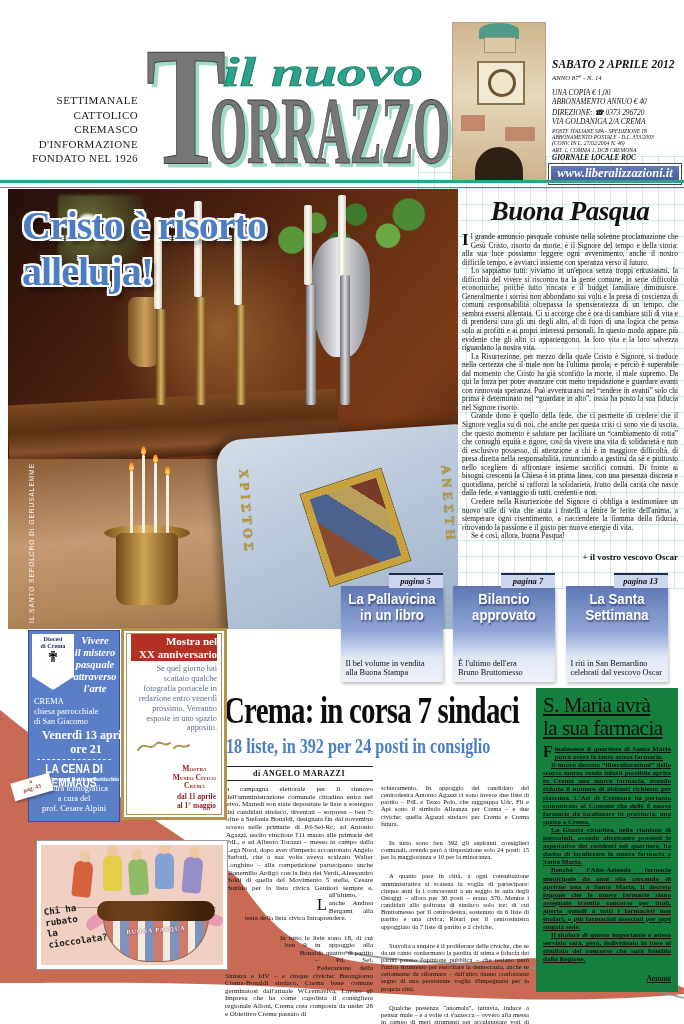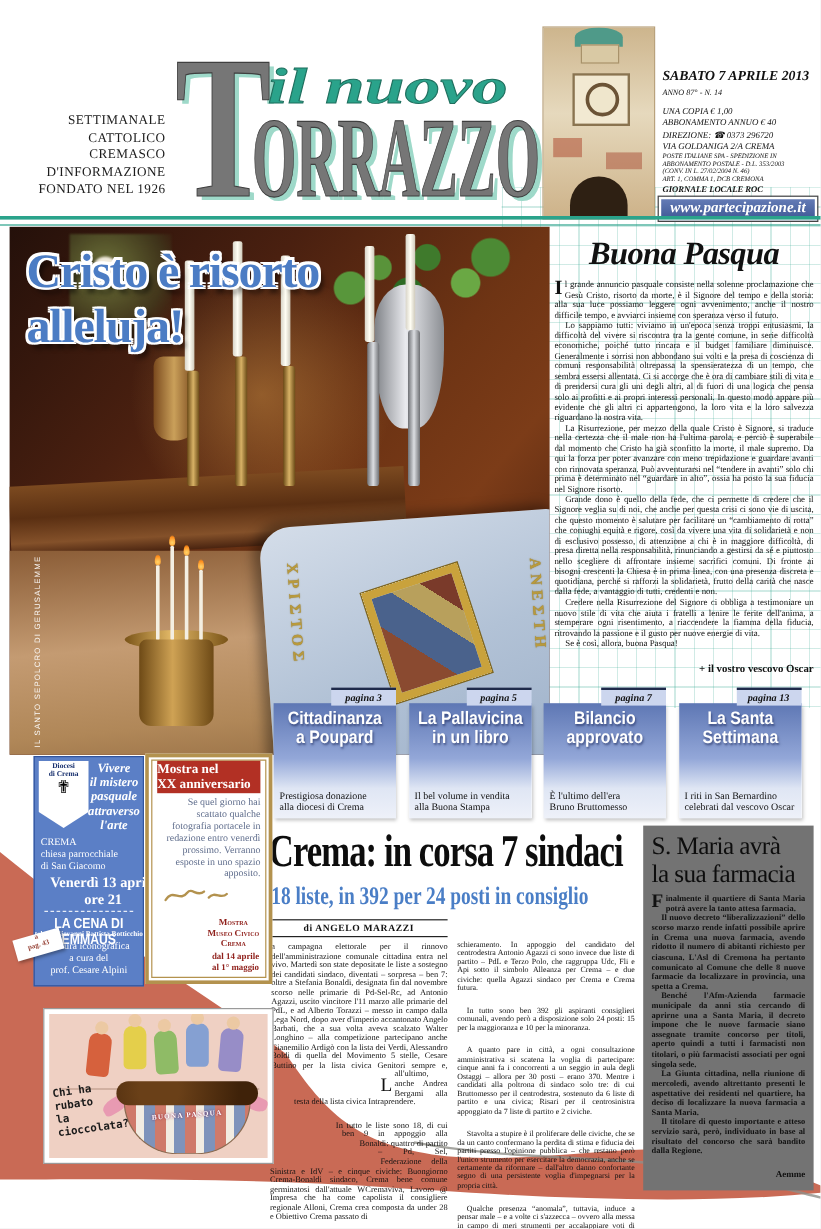--- a/index.html
+++ b/index.html
@@ -119,21 +119,21 @@
   .ma-col p{margin:0;}
   .ma-col p + p{text-indent:8px;margin-top:12px;}
   .col1{left:225px;top:786px;width:148px;height:182px;}
   .col1 p:first-of-type::first-letter{float:left;font-size:16px;line-height:13px;padding-right:2px;}
   .spacer-a{float:left;width:1px;height:112px;}
   .spacer-b{float:left;clear:left;width:92px;height:68px;
             shape-outside:polygon(0 0,12% 25%,38% 55%,70% 80%,100% 100%,0 100%);}
   .col2{left:381px;top:784px;width:148px;height:196px;font-size:6.6px;line-height:7.15px;}
 
   
-  .farm{left:536px;top:688px;width:142px;height:304px;background:#737373;padding:6px 7px;box-sizing:border-box;}
+  .farm{left:536px;top:688px;width:142px;height:304px;background:#15803d;padding:6px 7px;box-sizing:border-box;text-decoration:underline;}
   .farm-title{font-size:21px;line-height:23px;letter-spacing:-.5px;color:#0d0d0d;}
   .farm-text{margin-top:5px;font-size:7px;line-height:8.1px;font-weight:bold;text-align:justify;height:228px;overflow:hidden;}
   .farm-text p{margin:0;}
   .farm-text p + p{text-indent:8px;}
   .farm-text p:first-of-type::first-letter{float:left;font-size:16px;line-height:13px;padding-right:2px;}
   .farm-sign{text-align:right;font-size:7.5px;font-weight:bold;margin-top:1px;}
 
   
   .boxA{left:28px;top:630px;width:90px;height:190px;background:#5b7fc6;border:1px solid #30549e;color:#fff;}
   .badge{position:absolute;left:3px;top:3px;width:42px;height:56px;background:#fff;color:#18306e;
@@ -149,21 +149,21 @@
          font-weight:bold;font-size:12px;transform:scaleX(.85);}
   .boxA-evsub{position:absolute;left:0;top:145px;width:90px;text-align:center;font-weight:bold;font-size:6px;}
   .boxA-det{position:absolute;left:0;top:153px;width:90px;text-align:center;font-size:8.4px;line-height:10px;}
   .pag-tag{left:12px;top:778px;width:40px;height:18px;background:#fff;box-shadow:1px 2px 3px rgba(0,0,0,.35);
          transform:rotate(-16deg);text-align:center;font-size:6px;line-height:7px;color:#9b4a3e;font-weight:bold;}
 
   .boxB{left:121px;top:628px;width:106px;height:192px;background:#fff;border:3px solid #b3924e;
         box-shadow:inset 0 0 0 2px #fff,inset 0 0 0 3px #b3924e;box-sizing:border-box;}
   .boxB-title{margin-top:5px;text-align:center;color:#8f1f1a;font-weight:bold;font-size:10.5px;line-height:12px;}
   .boxB-banner{margin:3px 7px 0 7px;background:#b23024;color:#fff;font-weight:bold;font-size:11px;line-height:12.5px;
-        text-align:left;padding:1px 0;}
+        text-align:right;padding:1px 0;}
   .boxB-body{margin:3px 7px 0 7px;text-align:right;color:#5f6d8c;font-size:8.3px;line-height:9.9px;}
   .boxB-sketch{margin:1px 0 0 10px;}
   .boxB-venue{position:absolute;right:8px;bottom:26px;text-align:center;color:#8f1f1a;font-weight:bold;
         font-size:7.6px;line-height:8.6px;font-variant:small-caps;}
   .boxB-dates{position:absolute;right:8px;bottom:7px;text-align:center;color:#8f1f1a;font-weight:bold;
         font-size:7.4px;line-height:8.4px;}
 
   
   .cartoon{left:36px;top:840px;width:192px;height:130px;background:#fff;border:1px solid #9a9a9a;padding:4px;box-sizing:border-box;}
   .cartoon-inner{position:relative;width:100%;height:100%;background:#efd0c3;overflow:hidden;}
@@ -222,32 +222,32 @@
     <div class="tower-dome"></div>
     <div class="tower-drum"></div>
     <div class="tower-clock">
       <div class="tower-clock-face"></div>
     </div>
     <div class="tower-brick1"></div>
     <div class="tower-brick2"></div>
     <div class="tower-arch"></div>
   </div>
 
-  <div class="abs rinfo rinfo-date z2">SABATO 7 APRILE 2013</div>
+  <div class="abs rinfo rinfo-date z2">SABATO 2 APRILE 2012</div>
   <div class="abs rinfo rinfo-issue z2">ANNO 87° - N. 14</div>
   <div class="abs rinfo rinfo-price pre z2">UNA COPIA € 1,00
 ABBONAMENTO ANNUO € 40</div>
   <div class="abs rinfo rinfo-contact pre z2">DIREZIONE: ☎ 0373 296720
 VIA GOLDANIGA 2/A CREMA</div>
   <div class="abs rinfo rinfo-postal pre z2">POSTE ITALIANE SPA - SPEDIZIONE IN
 ABBONAMENTO POSTALE - D.L. 353/2003
 (CONV. IN L. 27/02/2004 N. 46)
 ART. 1, COMMA 1, DCB CREMONA</div>
   <div class="abs rinfo rinfo-roc z2">GIORNALE LOCALE ROC</div>
-  <div class="abs website z2">www.partecipazione.it</div>
+  <div class="abs website z2">www.liberalizzazioni.it</div>
 
   <div class="abs rule1 z2"></div>
   <div class="abs rule2 z2"></div>
 
   <div class="abs photo z1">
     <div class="p-glow"></div>
     <div class="p-flowers"></div>
     <div class="p-foliage"></div>
     <div class="p-altar"></div>
     <div class="p-floor"></div>
@@ -297,27 +297,20 @@
         <p>La Risurrezione, per mezzo della quale Cristo è Signore, si traduce nella certezza che il male non ha l'ultima parola, e perciò è superabile dal momento che Cristo ha già sconfitto la morte, il male supremo. Da qui la forza per poter avanzare con meno trepidazione e guardare avanti con rinnovata speranza. Può avventurarsi nel “tendere in avanti” solo chi prima è determinato nel “guardare in alto”, ossia ha posto la sua fiducia nel Signore risorto.</p>
         <p>Grande dono è quello della fede, che ci permette di credere che il Signore veglia su di noi, che anche per questa crisi ci sono vie di uscita, che questo momento è salutare per facilitare un “cambiamento di rotta” che coniughi equità e rigore, così da vivere una vita di solidarietà e non di esclusivo possesso, di attenzione a chi è in maggiore difficoltà, di presa diretta nella responsabilità, rinunciando a gestirsi da sé e piuttosto nello scegliere di affrontare insieme sacrifici comuni. Di fronte ai bisogni crescenti la Chiesa è in prima linea, con una presenza discreta e quotidiana, perché si rafforzi la solidarietà, frutto della carità che nasce dalla fede, a vantaggio di tutti, credenti e non.</p>
         <p>Credere nella Risurrezione del Signore ci obbliga a testimoniare un nuovo stile di vita che aiuta i fratelli a lenire le ferite dell'anima, a stemperare ogni risentimento, a riaccendere la fiamma della fiducia, ritrovando la passione e il gusto per nuove energie di vita.</p>
         <p>Se è così, allora, buona Pasqua!</p>
       </div>
   </div>
   <div class="abs bp-sign z2">+ il vostro vescovo Oscar</div>
 
   <div class="abs z2" style="left:228px;top:586px;width:450px;height:96px;">
 
-      <div class="teaser" style="position: absolute; top: 0px; left: 0px;">
-        <div class="teaser-tab">pagina 3</div>
-        <h3 class="teaser-title pre">Cittadinanza
-a Poupard</h3>
-        <div class="teaser-sub pre">Prestigiosa donazione
-alla diocesi di Crema</div>
-      </div>
 
       <div class="teaser" style="position: absolute; top: 0px; left: 112.5px;">
         <div class="teaser-tab">pagina 5</div>
         <h3 class="teaser-title pre">La Pallavicina
 in un libro</h3>
         <div class="teaser-sub pre">Il bel volume in vendita
 alla Buona Stampa</div>
       </div>
 
       <div class="teaser" style="position: absolute; top: 0px; left: 225px;">
@@ -359,22 +352,22 @@
       <p>Qualche presenza “anomala”, tuttavia, induce a pensar male – e a volte ci s'azzecca – ovvero alla messa in campo di meri strumenti per accalappiare voti di parenti e amici, spacciati come opportunità di coinvolgimento e partecipazione.</p>
     </div>
 
   <div class="abs farm z2">
     <div class="farm-title pre">S. Maria avrà
 la sua farmacia</div>
     <div class="farm-text">
 
     <p>Finalmente il quartiere di Santa Maria potrà avere la tanto attesa farmacia.</p>
         <p>Il nuovo decreto “liberalizzazioni” dello scorso marzo rende infatti possibile aprire in Crema una nuova farmacia, avendo ridotto il numero di abitanti richiesto per ciascuna. L'Asl di Cremona ha pertanto comunicato al Comune che delle 8 nuove farmacie da localizzare in provincia, una spetta a Crema.</p>
+        <p>La Giunta cittadina, nella riunione di mercoledì, avendo altrettanto presenti le aspettative dei residenti nel quartiere, ha deciso di localizzare la nuova farmacia a Santa Maria.</p>
         <p>Benché l'Afm-Azienda farmacie municipale da anni stia cercando di aprirne una a Santa Maria, il decreto impone che le nuove farmacie siano assegnate tramite concorso per titoli, aperto quindi a tutti i farmacisti non titolari, o più farmacisti associati per ogni singola sede.</p>
-        <p>La Giunta cittadina, nella riunione di mercoledì, avendo altrettanto presenti le aspettative dei residenti nel quartiere, ha deciso di localizzare la nuova farmacia a Santa Maria.</p>
         <p>Il titolare di questo importante e atteso servizio sarà, però, individuato in base al risultato del concorso che sarà bandito dalla Regione.</p>
       </div>
     <div class="farm-sign">Aemme</div>
   </div>
 
   <div class="abs boxA z3">
     <div class="badge">
       <div class="badge-label pre">Diocesi
 di Crema</div>
       <div class="badge-icon">✟</div>
@@ -402,21 +395,21 @@
   <div class="abs boxB z3">
     <div class="boxB-banner pre">Mostra nel
 XX anniversario</div>
     <div class="boxB-body">Se quel giorno hai scattato qualche fotografia portacele in redazione entro venerdì prossimo. Verranno esposte in uno spazio apposito.</div>
     <svg class="boxB-sketch" width="58" height="22">
       <path d="M4,16 C10,6 16,18 22,10 C26,5 30,14 36,9 M40,14 C45,8 50,16 55,11" fill="none" stroke="#b3924e" stroke-width="2" stroke-linecap="round"></path>
     </svg>
     <div class="boxB-venue pre">Mostra
 Museo Civico
 Crema</div>
-    <div class="boxB-dates pre">dal 14 aprile
+    <div class="boxB-dates pre">dal 11 aprile
 al 1° maggio</div>
   </div>
 
   <div class="abs cartoon z3">
     <div class="cartoon-inner">
       <div class="kid k1"></div>
       <div class="kid k2"></div>
       <div class="kid k3"></div>
       <div class="kid k4"></div>
       <div class="kid k5"></div>

